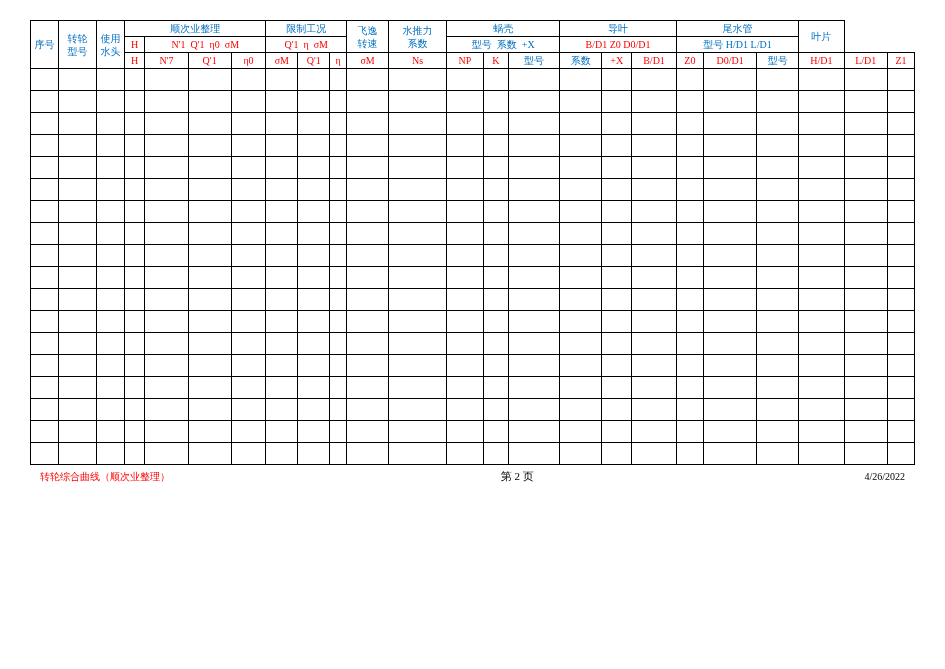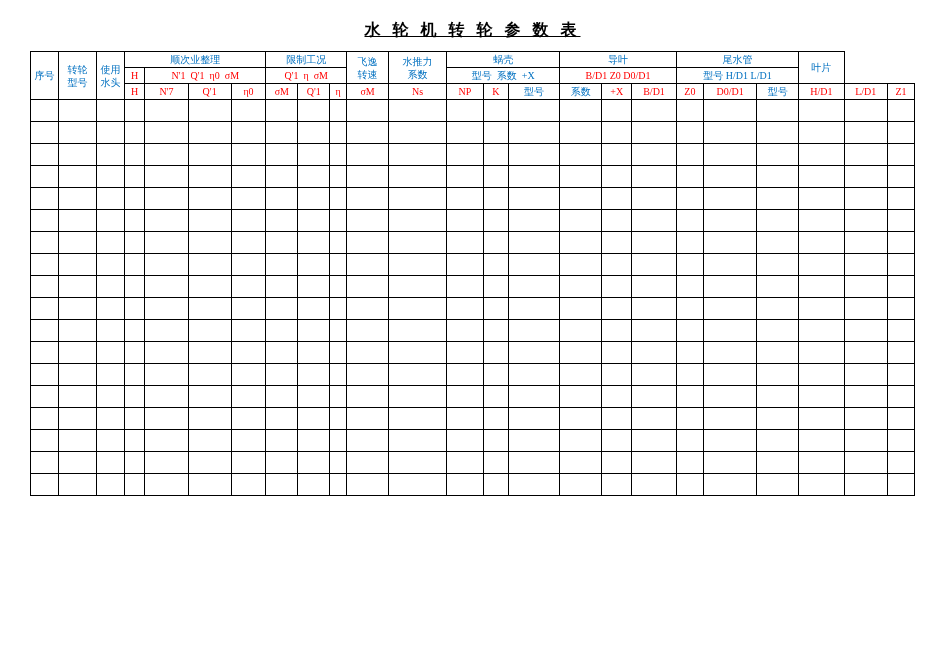--- a/index.html
+++ b/index.html
@@ -84,21 +84,20 @@
     }
     .footer-right {
       color: #000000;
       font-size: 10px;
     }
   </style>
 </head>
 <body>
 
 <div class="page-container">
-  <div class="page-title">水 轮 机 转 轮 参 数 表</div>
 
   <table class="main-table">
     <thead>
 
       <tr>
         <td rowspan="3" class="col-xuhao">
           <span class="header-zh">序号</span>
         </td>
         <td rowspan="3" class="col-zhuanlun">
           <span class="header-zh">转轮<br>型号</span>
@@ -635,13 +634,18 @@
           <td style="height: 22px;">&nbsp;</td>
           <td style="height: 22px;">&nbsp;</td>
           <td style="height: 22px;">&nbsp;</td>
           <td style="height: 22px;">&nbsp;</td>
           <td style="height: 22px;">&nbsp;</td>
           <td style="height: 22px;">&nbsp;</td>
         </tr>
       </tbody>
   </table>
 
+  <div class="footer-bar">
+    <span class="footer-left">转轮综合曲线（顺次业整理）</span>
+    <span class="footer-center">第 2 页</span>
+    <span class="footer-right">4/26/2022</span>
+  </div>
 </div>
 
 </body></html>

